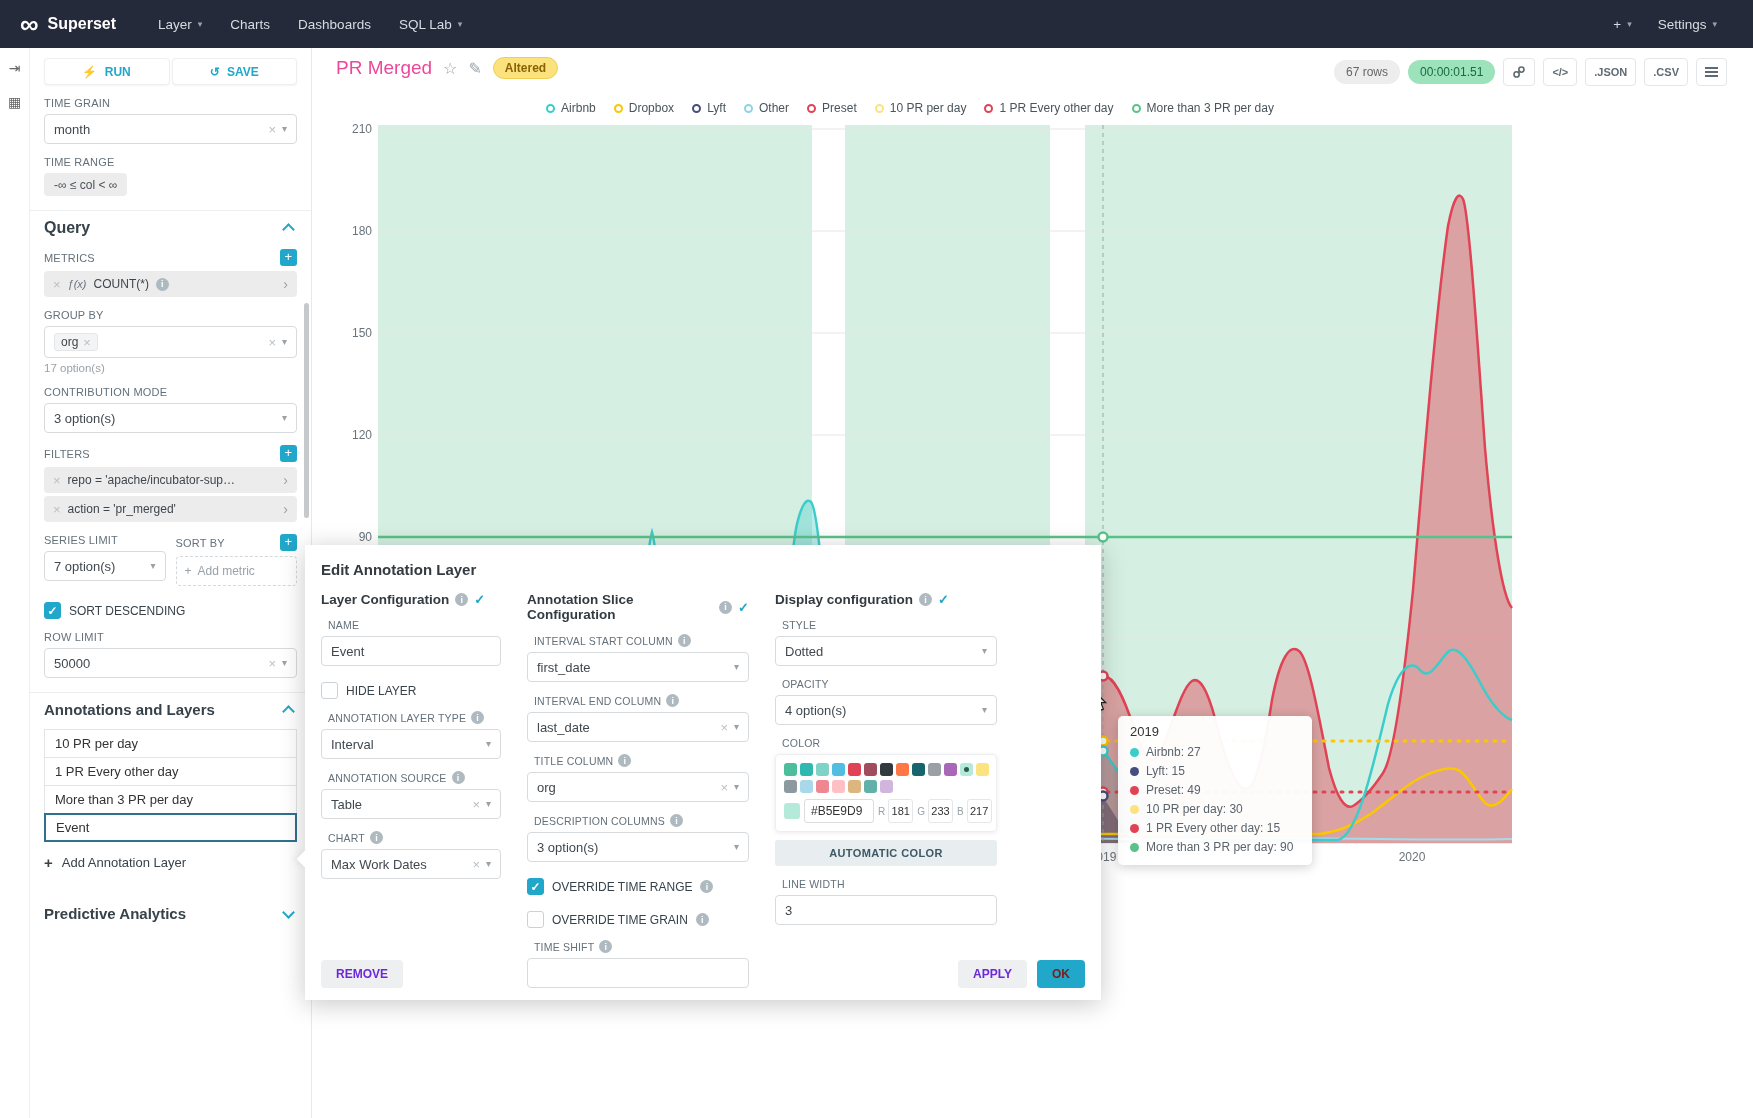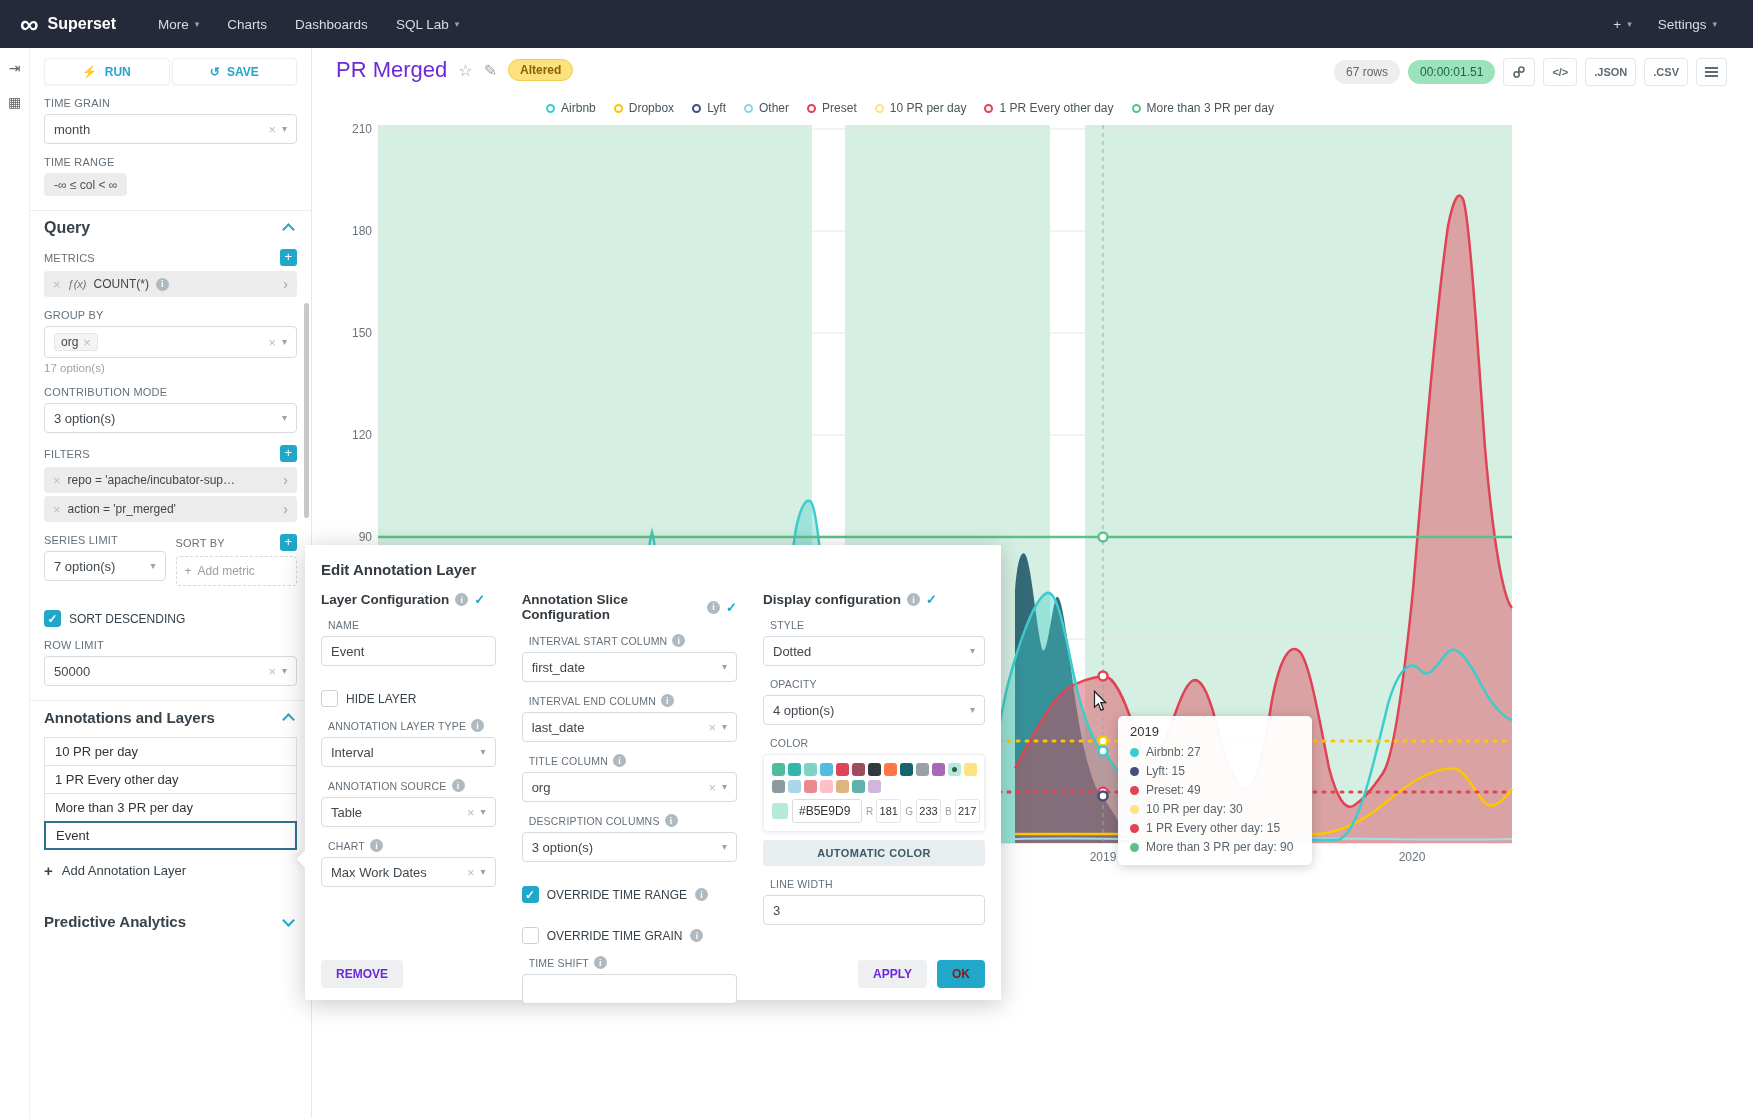--- a/index.html
+++ b/index.html
@@ -55,35 +55,35 @@
     transform:rotate(225deg);margin-right:4px;margin-bottom:3px}
   .plus{width:17px;height:17px;border-radius:3px;background:#20A7C9;color:#fff;font-size:13px;line-height:16px;
     text-align:center;margin-left:auto;cursor:pointer;flex:none}
   .tag{display:inline-flex;align-items:center;gap:5px;background:#F4F4F4;border:1px solid #E4E6E8;
     border-radius:3px;padding:1px 6px;font-size:12px;color:#3E464C}
   .hint{margin-top:4px;font-size:11.5px;color:#9AA2A8}
   .tworow{display:flex;gap:10px}
   .half{flex:1;min-width:0}
   .dashed{margin-top:5px;height:30px;border:1px dashed #D3D8DB;border-radius:4px;display:flex;
     align-items:center;gap:6px;padding:0 8px;color:#9AA2A8;font-size:12px;cursor:pointer}
-  .cbrow{margin-top:24px;display:flex;align-items:center;gap:8px;font-size:12px;color:#37424A;cursor:pointer}
+  .cbrow{margin-top:16px;display:flex;align-items:center;gap:8px;font-size:12px;color:#37424A;cursor:pointer}
   .cb{width:17px;height:17px;border:1px solid #CBD2D7;border-radius:3px;background:#fff;position:relative;flex:none}
   .cb.on{background:#20A7C9;border-color:#20A7C9}
   .cb.on::after{content:"✓";position:absolute;inset:0;color:#fff;font-size:12px;line-height:16px;
     text-align:center;font-weight:700}
   .layers{margin-top:12px}
   .layer-item{height:29px;border:1px solid #E2E4E6;margin-top:-1px;display:flex;align-items:center;
     padding:0 10px;font-size:13px;color:#333;background:#fff;cursor:pointer}
   .layer-item.selected{border:2px solid #31708F;position:relative;z-index:2}
   .addrow{margin-top:12px;display:flex;align-items:center;gap:9px;font-size:13px;color:#37424A;cursor:pointer}
   .plus-dark{font-size:15px;font-weight:700;color:#37424A}
 
   
   .titlerow{position:absolute;left:336px;top:57px;display:flex;align-items:center;gap:11px;z-index:2}
-  .charttitle{font-size:22px;color:#6d28d9;font-weight:500}
+  .charttitle{font-size:19px;color:#ec4899;font-weight:500}
   .gicon{color:#9AA2A8;font-size:16px;cursor:pointer}
   .badge{background:#FBE27D;border:1px solid #EFCE52;color:#8A6205;font-size:12px;font-weight:600;
     padding:3px 11px;border-radius:12px}
   .hdr-right{position:absolute;right:26px;top:58px;display:flex;align-items:center;gap:8px;z-index:2}
   .pill-gray{background:#EDEDED;color:#666;font-size:12px;padding:5px 12px;border-radius:13px}
   .pill-green{background:#9CE3BC;color:#19693F;font-size:12px;padding:5px 12px;border-radius:13px}
   .icobtn{height:28px;min-width:30px;background:#fff;border:1px solid #E4E6E8;border-radius:4px;
     color:#5F6B73;font-size:11px;font-weight:700;display:flex;align-items:center;justify-content:center;
     padding:0 8px;gap:4px;font-family:inherit;cursor:pointer}
   .burger{display:block;width:13px;height:2px;background:#5F6B73;box-shadow:0 4px 0 #5F6B73,0 -4px 0 #5F6B73}
@@ -96,21 +96,21 @@
 
   
   .tooltip{position:absolute;left:1118px;top:716px;width:194px;background:rgba(255,255,255,.96);
     border-radius:5px;box-shadow:0 2px 12px rgba(0,0,0,.2);padding:8px 12px;z-index:20;
     font-size:12px;color:#5A646B}
   .tt-title{font-size:13px;color:#333;margin-bottom:4px}
   .tt-row{display:flex;align-items:center;gap:7px;line-height:19px}
   .tt-dot{width:9px;height:9px;border-radius:50%;flex:none}
 
   
-  .modal{position:absolute;left:305px;top:545px;width:696px;height:455px;background:#fff;
+  .modal{position:absolute;left:305px;top:545px;width:796px;height:455px;background:#fff;
     border-radius:0;box-shadow:0 4px 24px rgba(0,0,0,.22);z-index:30;padding:16px 16px 0}
   .modal::before{content:"";position:absolute;left:-6px;top:308px;width:12px;height:12px;background:#fff;
     transform:rotate(45deg);box-shadow:-3px 3px 6px rgba(0,0,0,.05)}
   .mtitle{font-size:15px;font-weight:700;color:#333A40}
   .mcols{display:flex;gap:26px;margin-top:14px}
   .mcol1{width:180px}.mcol2{width:222px}.mcol3{width:222px}
   .msec{font-size:13.5px;font-weight:700;color:#333A40;display:flex;align-items:center;gap:6px}
   .chk{color:#20A7C9;font-weight:700;font-size:13px}
   .info{width:13px;height:13px;border-radius:50%;background:#AEB9C0;color:#fff;font-size:9px;font-weight:700;
     display:inline-flex;align-items:center;justify-content:center;flex:none;font-style:normal}
@@ -145,21 +145,21 @@
 <body>
 
 <div id="app">
 
   <div class="navbar">
     <span class="brand">
       <span class="logo">∞</span>
       <span class="brandname">Superset</span>
     </span>
     <span class="navitem">
-      <span>More</span>
+      <span>Layer</span>
       <span class="ncar">▾</span>
     </span>
     <span class="navitem">
       <span>Charts</span>
     </span>
     <span class="navitem">
       <span>Dashboards</span>
     </span>
     <span class="navitem">
       <span>SQL Lab</span>

